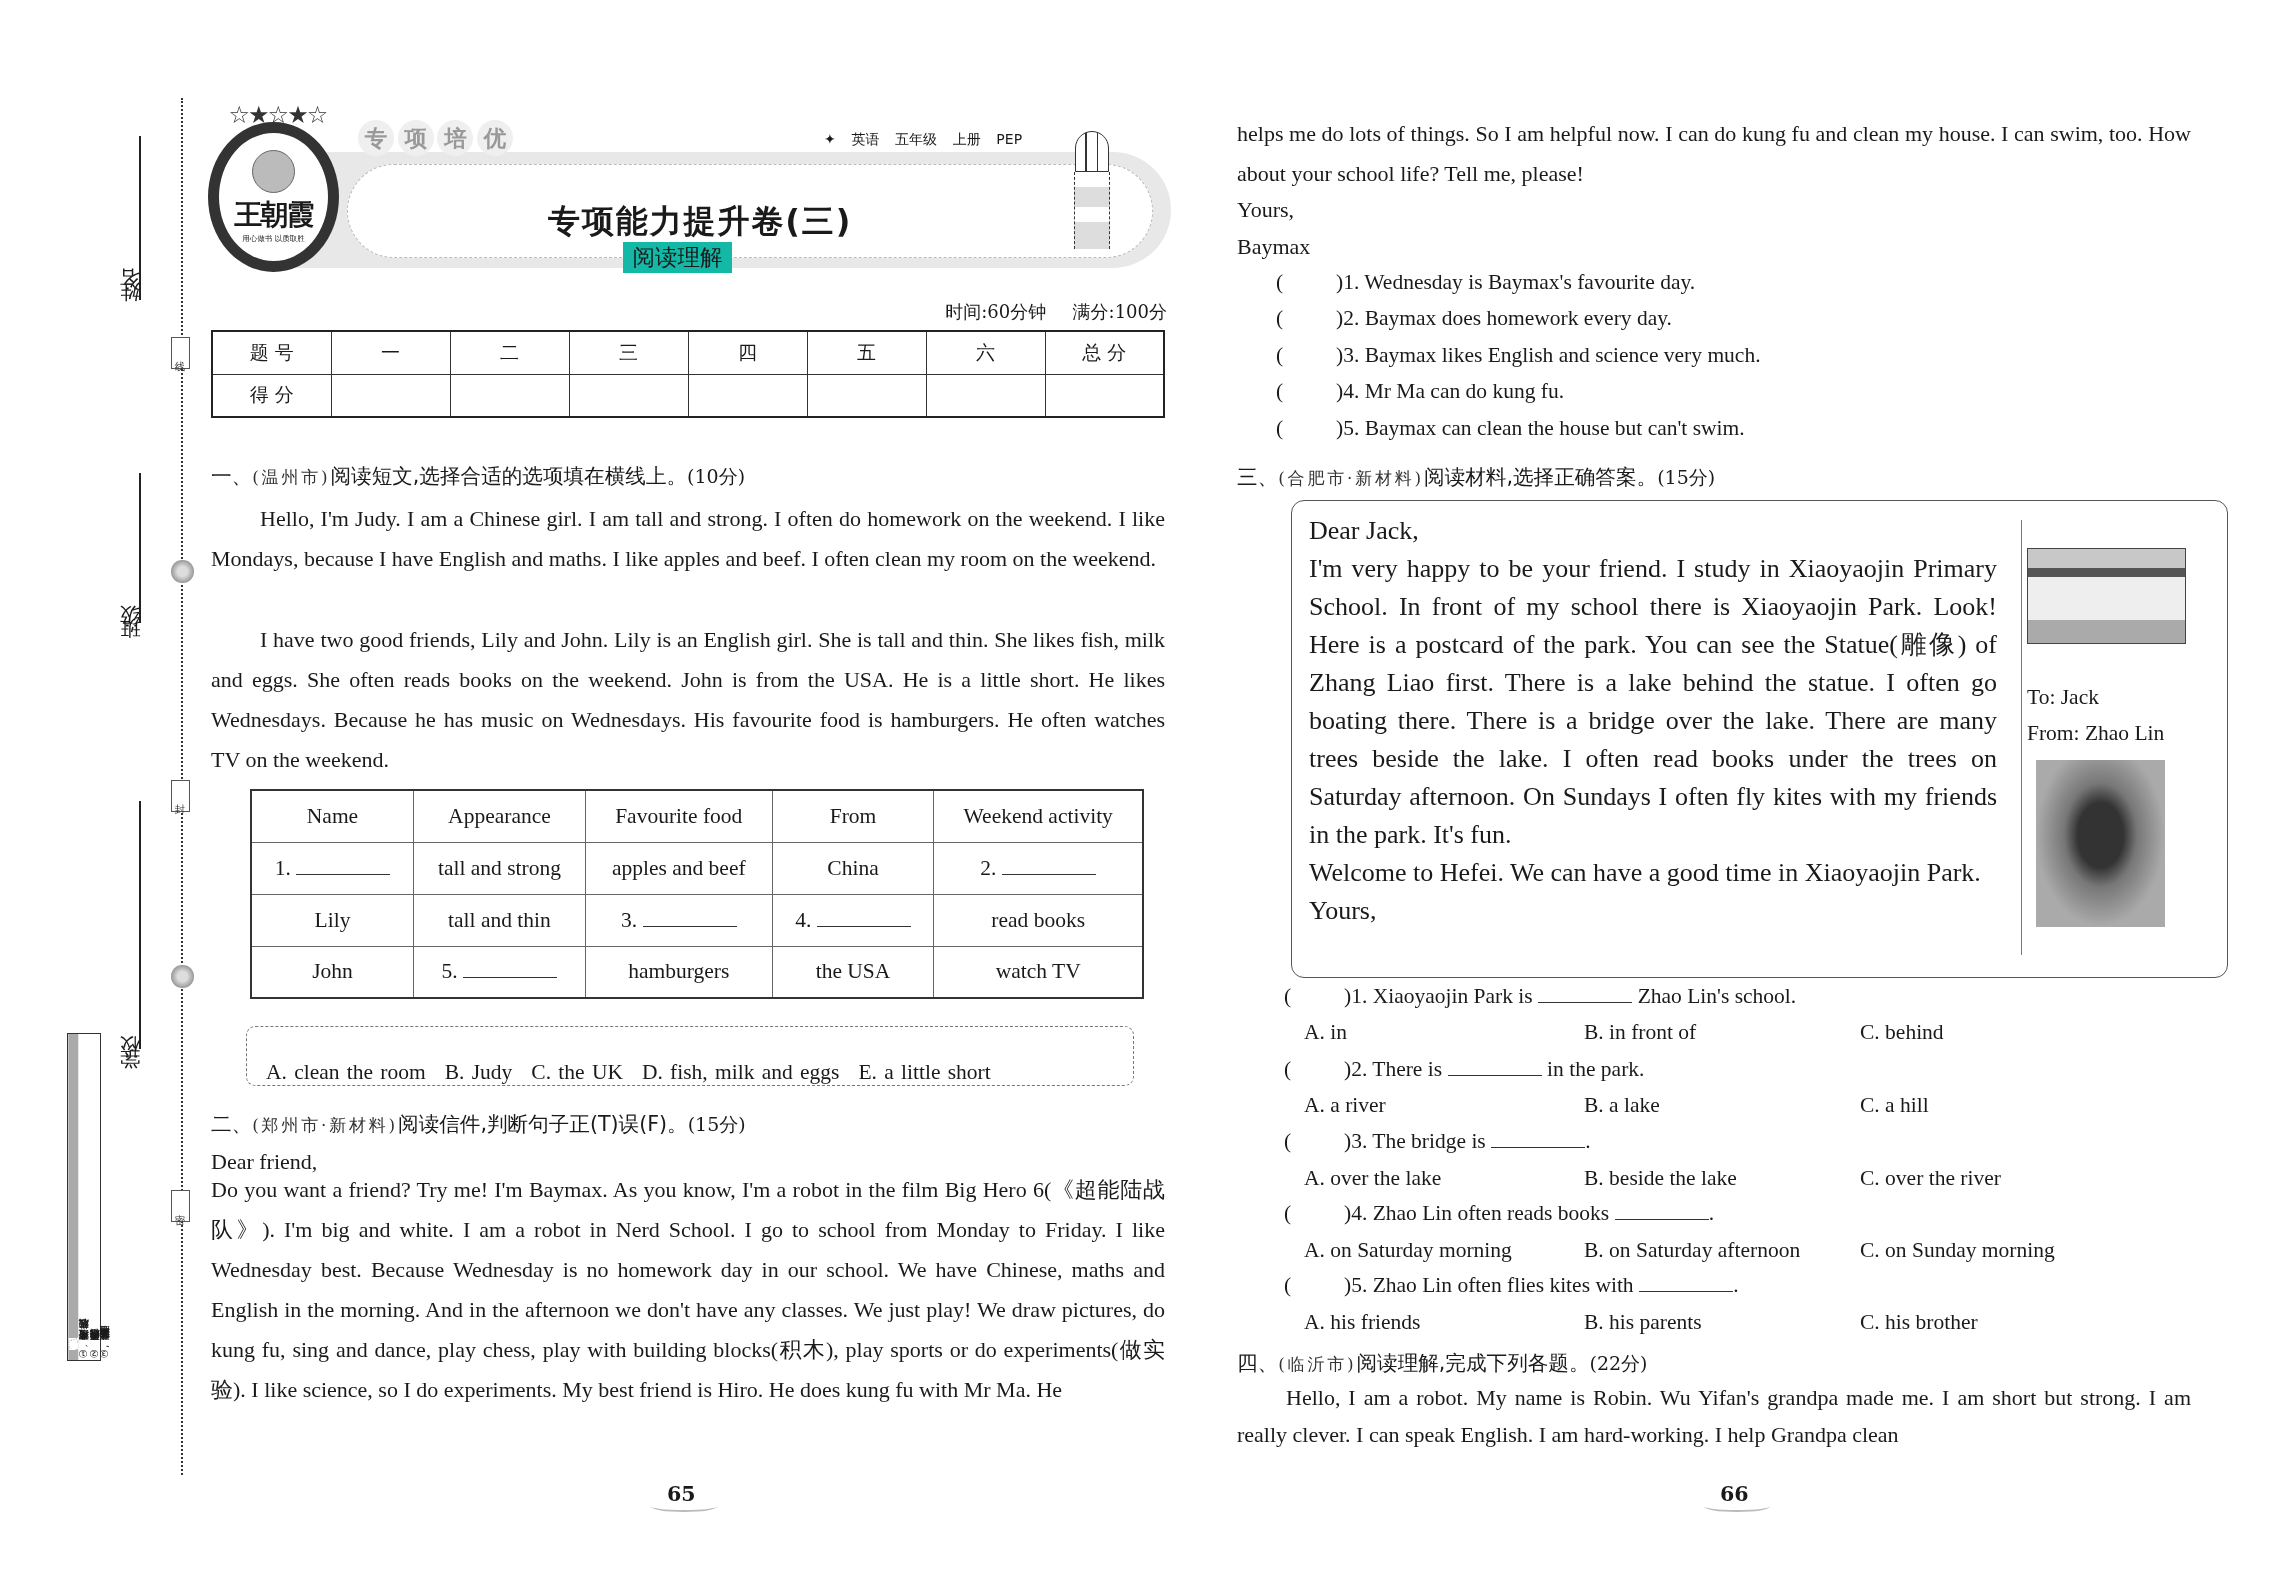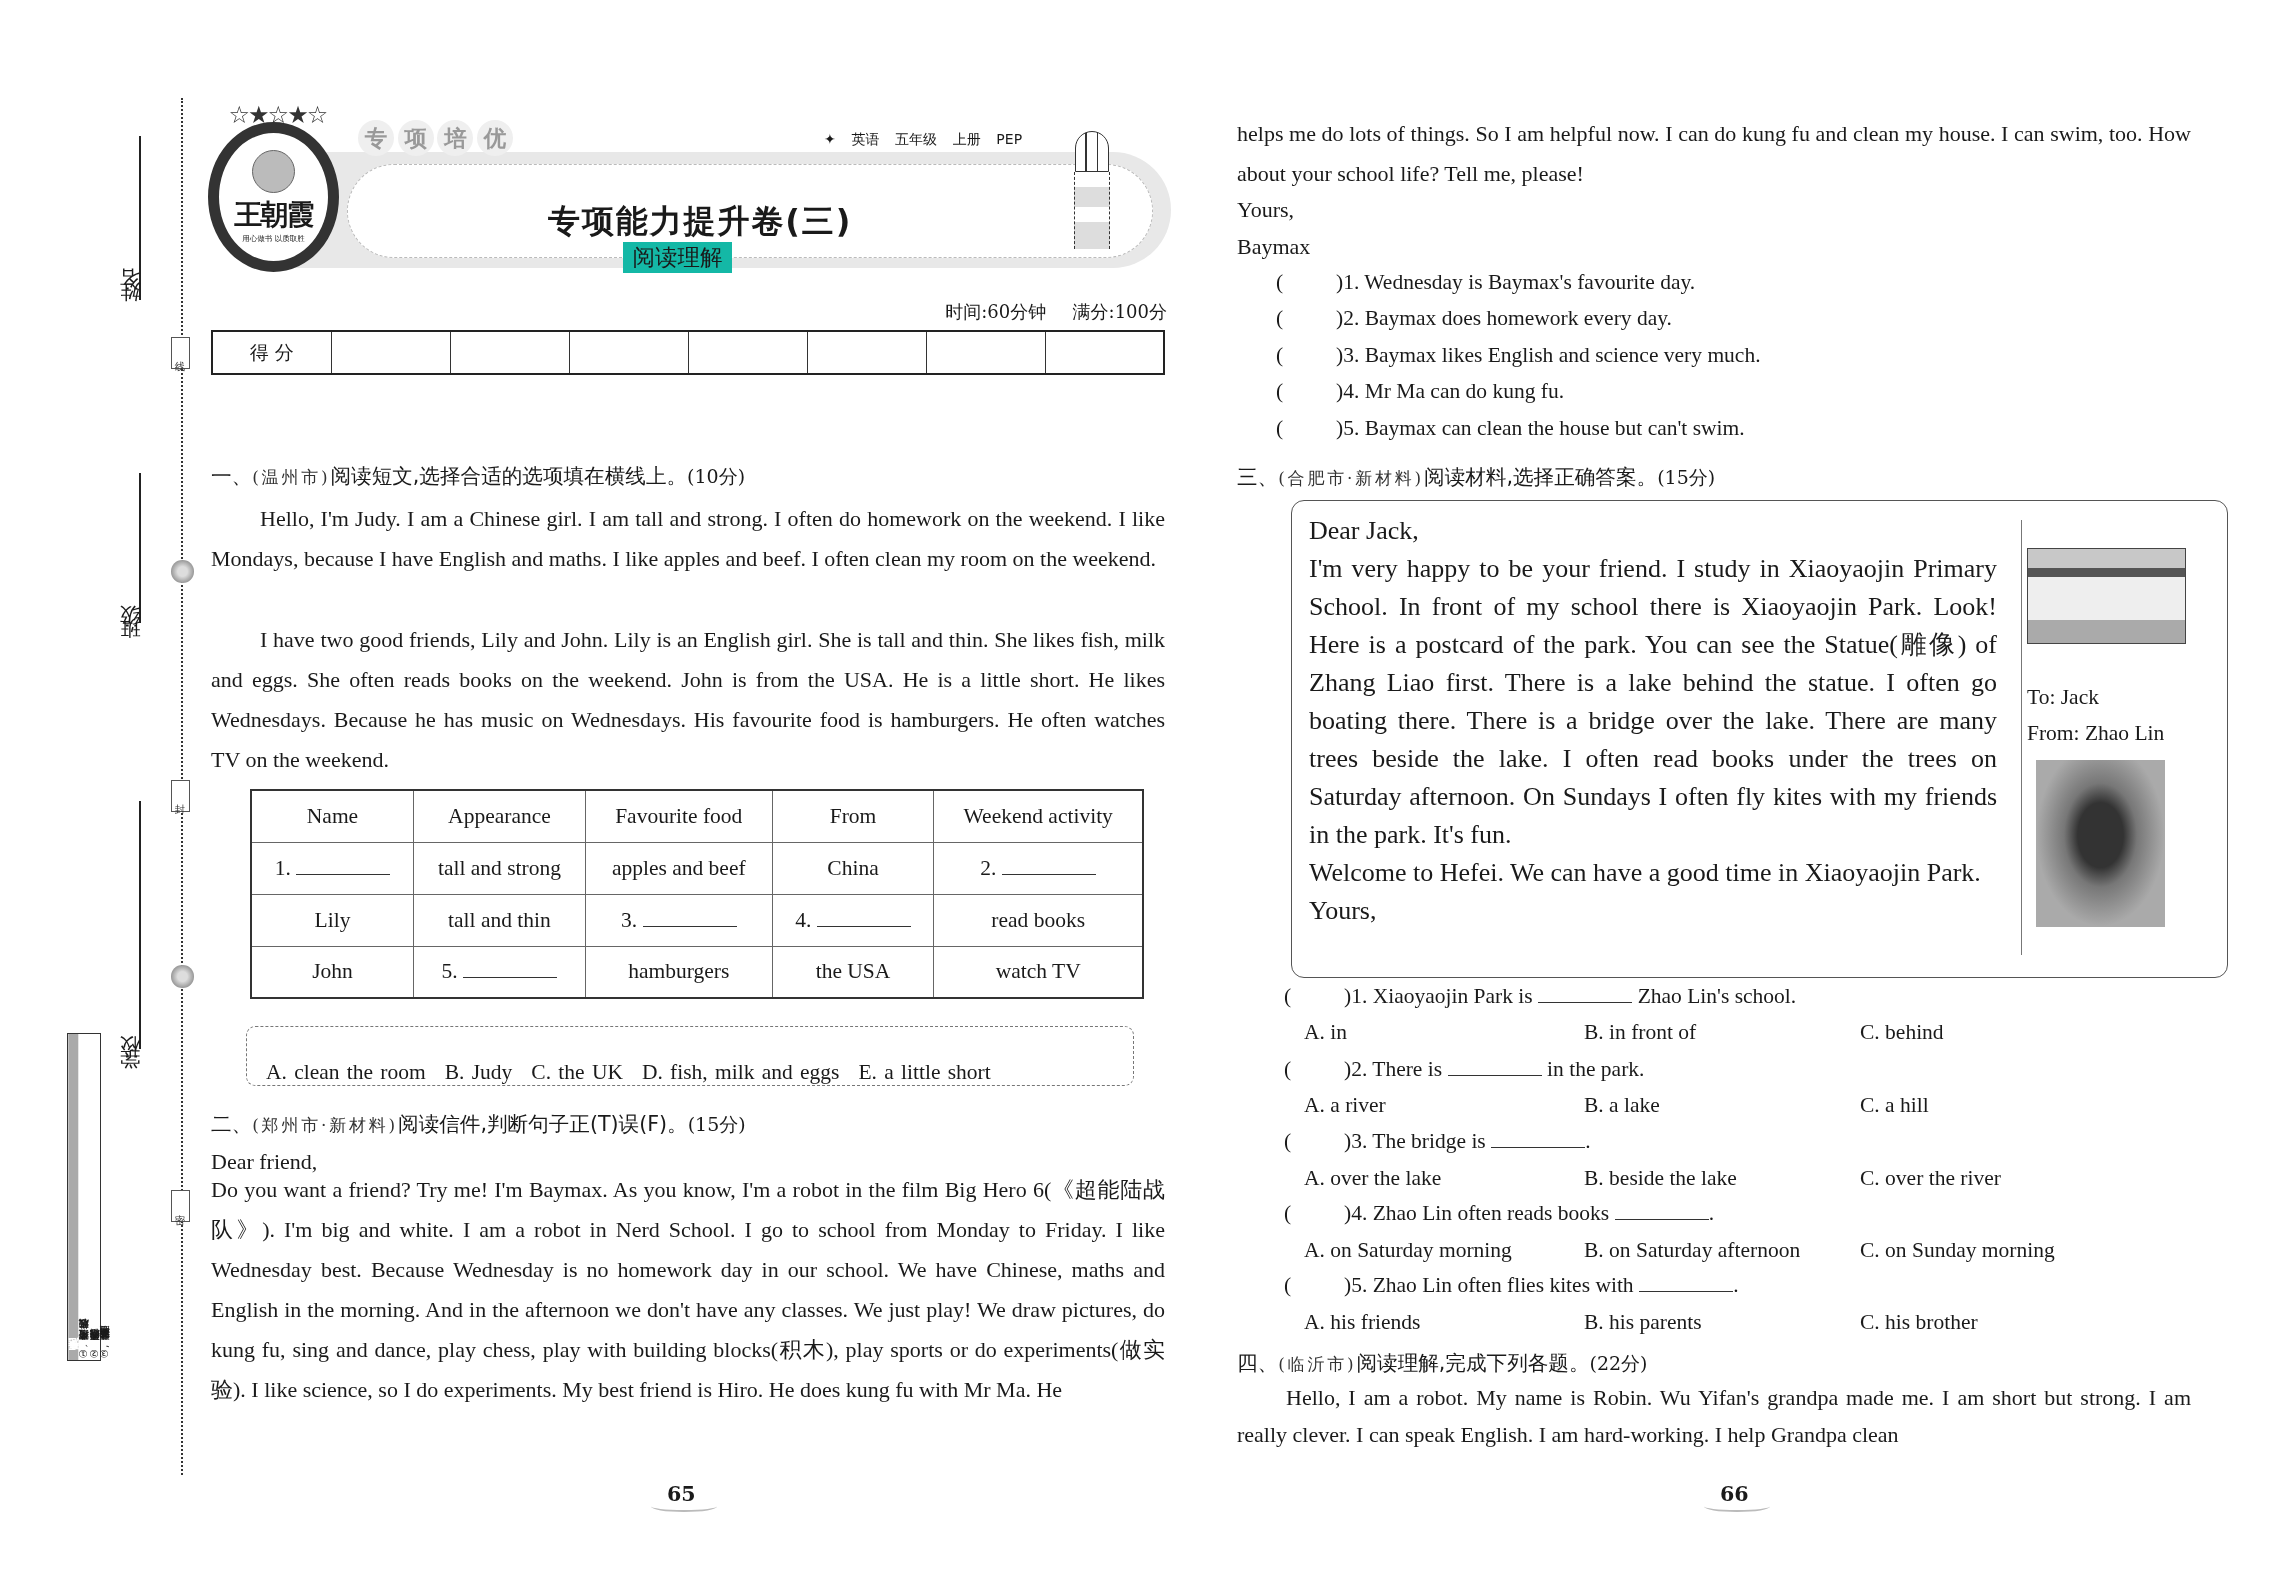--- a/index.html
+++ b/index.html
@@ -120,20 +120,30 @@
   <div class="main-title">专项能力提升卷(三)</div>
   <div class="subtitle">阅读理解</div>
   <div class="lighthouse">
     <div class="lh-top"></div>
       <div class="lh-body"></div>
   </div>
   <div class="time-info">时间:60分钟 满分:100分</div>
 
   <table class="score">
     <tbody>
+        <tr>
+      <td>题 号</td>
+      <td>一</td>
+      <td>二</td>
+      <td>三</td>
+      <td>四</td>
+      <td>五</td>
+      <td>六</td>
+      <td>总 分</td>
+    </tr>
     <tr>
       <td>得 分</td>
       <td></td>
       <td></td>
       <td></td>
       <td></td>
       <td></td>
       <td></td>
       <td></td>
     </tr>

